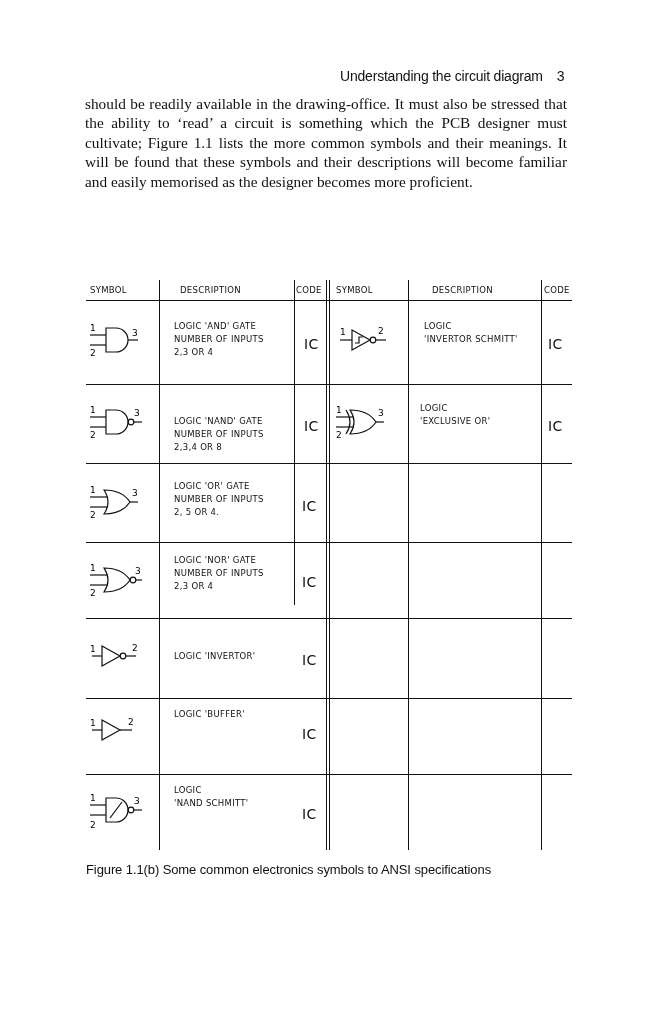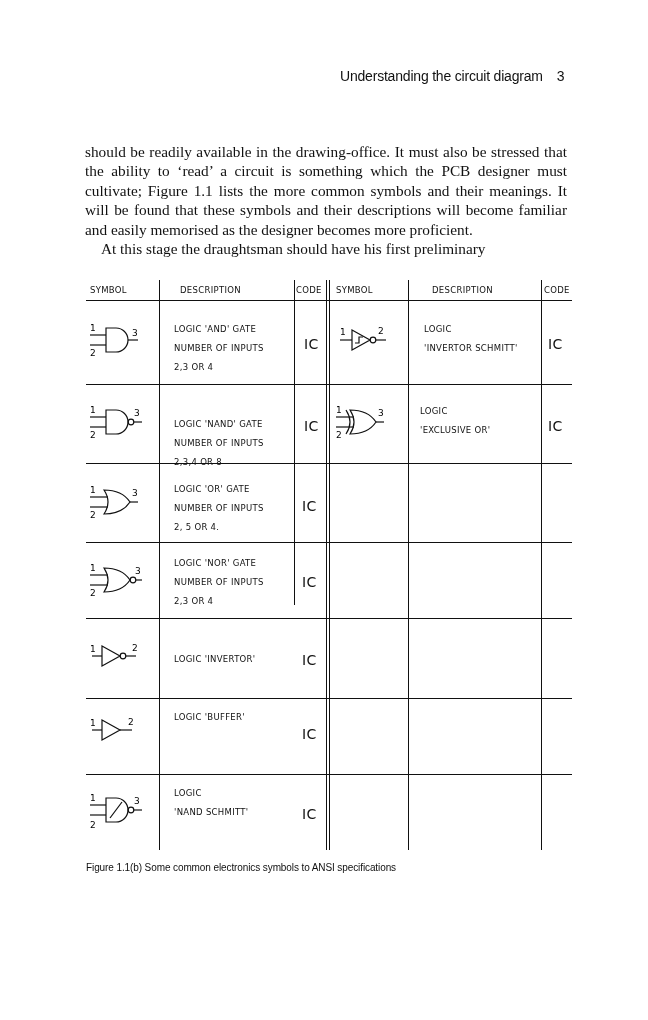--- a/index.html
+++ b/index.html
@@ -1,41 +1,40 @@
 <!DOCTYPE html>
 <html><head>
   <meta charset="utf-8">
   <style>
     html, body { margin: 0; padding: 0; background: #ffffff; }
     body { width: 648px; height: 1020px; position: relative; overflow: hidden; color: #111; }
     .header { position: absolute; top: 68px; left: 340px; font-family: "Liberation Sans", sans-serif; font-size: 14px; letter-spacing: -0.2px; }
     .header .pg { margin-left: 14px; }
-    .body-text { position: absolute; top: 94px; left: 85px; width: 482px; font-family: "Liberation Serif", serif; font-size: 15.3px; line-height: 19.4px; text-align: justify; margin-top: 48px; }
+    .body-text { position: absolute; top: 94px; left: 85px; width: 482px; font-family: "Liberation Serif", serif; font-size: 15.3px; line-height: 19.4px; text-align: justify; }
     .body-text p { margin: 0; }
     .body-text p.indent { text-indent: 16px; }
     .table { position: absolute; top: 280px; left: 86px; width: 486px; font-family: "DejaVu Sans", sans-serif; font-size: 8.5px; letter-spacing: 0.3px; }
     .hdr { position: absolute; top: 0; height: 20px; line-height: 20px; font-size: 8.5px; }
     .vline { position: absolute; background: #111; width: 1px; }
     .hline { position: absolute; background: #111; height: 1px; }
-    .cell-desc { position: absolute; line-height: 19px; font-size: 8.5px; white-space: pre; }
+    .cell-desc { position: absolute; line-height: 13px; font-size: 8.5px; white-space: pre; }
     .cell-code { position: absolute; font-size: 14px; }
     .sym { position: absolute; }
     .sym svg { display: block; }
-    .caption { position: absolute; top: 862px; left: 86px; font-family: "Liberation Sans", sans-serif; font-size: 10px; letter-spacing: -0.1px; text-align: center; }
+    .caption { position: absolute; top: 862px; left: 86px; font-family: "Liberation Sans", sans-serif; font-size: 13px; letter-spacing: -0.1px; text-align: center; }
   </style>
 </head>
 <body>
 
 <div class="header">
   <span>Understanding the circuit diagram</span><span class="pg">3</span>
 </div>
 
 <div class="body-text">
   <p>should be readily available in the drawing-office. It must also be stressed that the ability to ‘read’ a circuit is something which the PCB designer must cultivate; Figure 1.1 lists the more common symbols and their meanings. It will be found that these symbols and their descriptions will become familiar and easily memorised as the designer becomes more proficient.</p>
-  <p class="indent">At this stage the draughtsman should have his first preliminary</p>
 </div>
 
 <div class="table">
 
   <div class="hdr" style="left:4px;">SYMBOL</div>
   <div class="hdr" style="left:94px;">DESCRIPTION</div>
   <div class="hdr" style="left:210px;">CODE</div>
   <div class="hdr" style="left:250px;">SYMBOL</div>
   <div class="hdr" style="left:346px;">DESCRIPTION</div>
   <div class="hdr" style="left:458px;">CODE</div>

